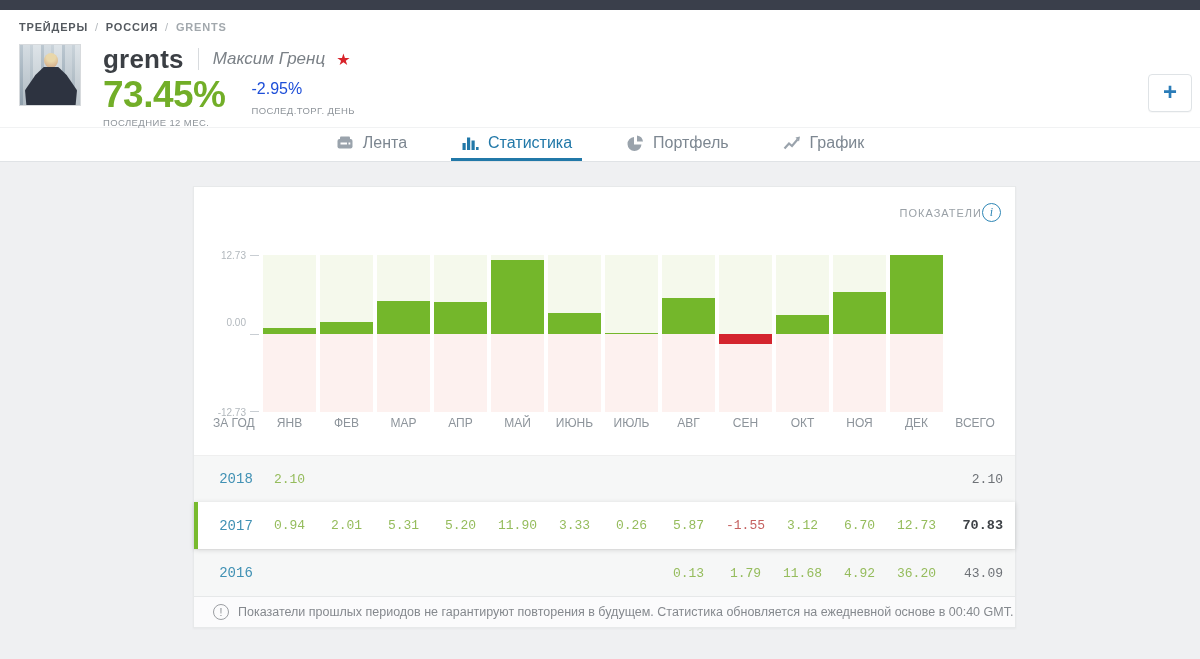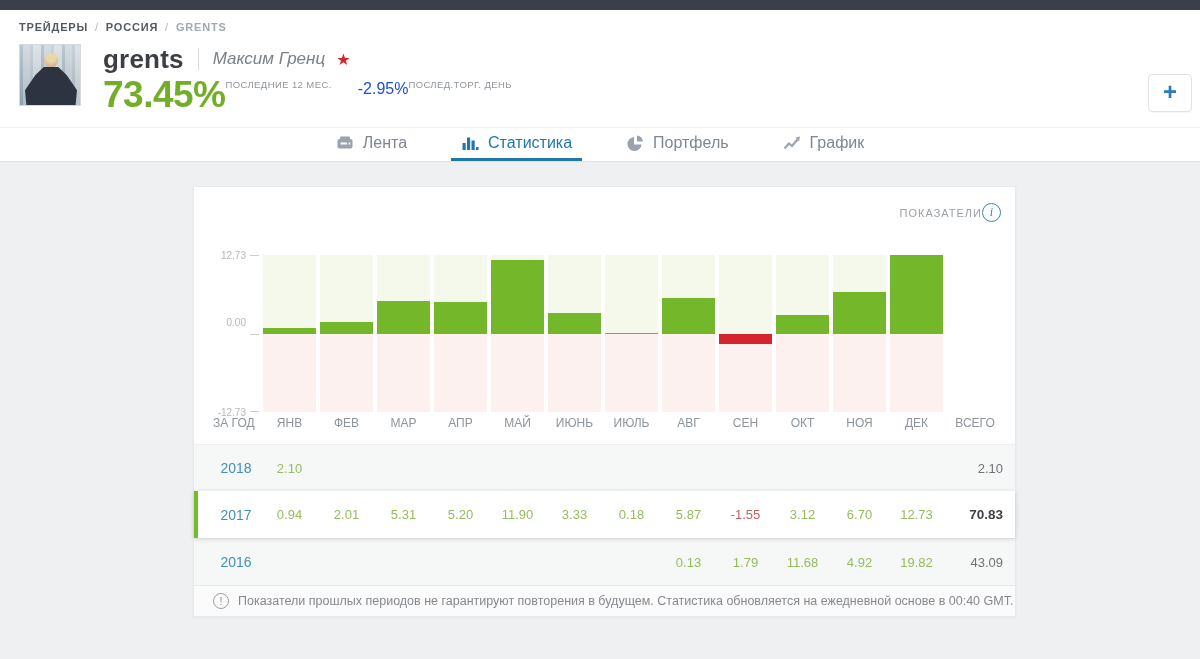--- a/index.html
+++ b/index.html
@@ -28,21 +28,21 @@
     clip-path:polygon(36% 0,64% 0,80% 20%,100% 58%,97% 100%,3% 100%,0 58%,20% 20%); }
 
   .profile-info { margin-left:22px; padding-top:0; }
   .name-row { display:flex; align-items:center; height:30px; }
   .username { font-size:26px; font-weight:bold; color:#3b3f44; letter-spacing:.2px; }
   .name-divider { width:1px; height:22px; background:#d8dbde; margin:0 14px; }
   .fullname { font-size:17px; font-style:italic; color:#7b8187; }
   .star { color:#d8232a; font-size:16px; margin-left:11px; cursor:pointer; }
 
   .metrics { display:flex; margin-top:2px; column-gap:26px; }
-  .metric { display:flex; flex-direction:row; justify-content:flex-end; }
+  .metric { display:flex; flex-direction:column; }
   .metric-value.big { font-size:37px; font-weight:bold; color:#72ae28; line-height:38px; letter-spacing:-.5px; }
   .metric-value.small { font-size:16px; color:#1d4ed8; line-height:26px; }
   .metric-label { font-size:9.5px; color:#8f959b; letter-spacing:.4px; margin-top:3px; white-space:nowrap; }
 
   .actions { position:absolute; top:64px; right:8px; display:flex; column-gap:10px; }
   .btn-plus { width:44px; height:38px; background:#fff; border:1px solid #dfe3e6; border-radius:4px;
     color:#2a7cb8; font-size:24px; font-weight:bold; line-height:34px; text-align:center; cursor:pointer;
     box-shadow:0 1px 1px rgba(0,0,0,.03); }
   .btn-copy { height:38px; padding:0 14px; background:#3b9fe2; border:none; border-radius:4px;
     color:#fff; font-size:17.5px; line-height:38px; cursor:pointer; font-family:inherit; }
@@ -83,21 +83,21 @@
   .bar-neg { top:79px; background:#d4252e; }
   .chart-total-cell { position:relative; }
 
   
   .axis-row { margin-top:4px; font-size:12px; color:#8d949b; }
   .axis-cell { text-align:center; }
   .axis-cell.first { text-align:left; }
   .axis-cell.last { }
 
   
-  .ptable { margin-top:14px; }
+  .ptable { margin-top:25px;font-family:Liberation Mono, monospace; }
   .trow { height:47px; align-items:center; border-top:1px solid #efefef; font-size:13px; }
   .trow.gray { background:#f6f7f7; }
   .trow.highlight { background:#fff; position:relative; box-shadow:0 1px 5px rgba(0,0,0,.14); border-top:none; z-index:1; }
   .trow.highlight::before { content:""; position:absolute; left:0; top:0; bottom:0; width:4px; background:#78ba2e; }
   .cell-year { text-align:center; font-size:14px; color:#4191b4; cursor:pointer; }
   .cell-val { text-align:center; color:#95bc5c; }
   .cell-val.neg { color:#c56160; }
   .cell-total { text-align:right; color:#6e7277; }
   .trow.highlight .cell-total { color:#3e4247; font-weight:bold; font-size:13.5px; }
 
@@ -303,42 +303,42 @@
           <div class="cell-total">2.10</div>
         </div>
         <div class="grid trow highlight">
           <div class="cell-year">2017</div>
           <div class="cell-val">0.94</div>
           <div class="cell-val">2.01</div>
           <div class="cell-val">5.31</div>
           <div class="cell-val">5.20</div>
           <div class="cell-val">11.90</div>
           <div class="cell-val">3.33</div>
-          <div class="cell-val">0.18</div>
+          <div class="cell-val">0.26</div>
           <div class="cell-val">5.87</div>
           <div class="cell-val neg">-1.55</div>
           <div class="cell-val">3.12</div>
           <div class="cell-val">6.70</div>
           <div class="cell-val">12.73</div>
           <div class="cell-total">70.83</div>
         </div>
         <div class="grid trow gray">
           <div class="cell-year">2016</div>
           <div class="cell-val"></div>
           <div class="cell-val"></div>
           <div class="cell-val"></div>
           <div class="cell-val"></div>
           <div class="cell-val"></div>
           <div class="cell-val"></div>
           <div class="cell-val"></div>
           <div class="cell-val">0.13</div>
           <div class="cell-val">1.79</div>
           <div class="cell-val">11.68</div>
           <div class="cell-val">4.92</div>
-          <div class="cell-val">19.82</div>
+          <div class="cell-val">36.20</div>
           <div class="cell-total">43.09</div>
         </div>
       </div>
 
     <div class="footnote">
       <span class="warn-icon">!</span>
       <span class="footnote-text">Показатели прошлых периодов не гарантируют повторения в будущем. Статистика обновляется на ежедневной основе в 00:40 GMT.</span>
     </div>
 
   </div>

